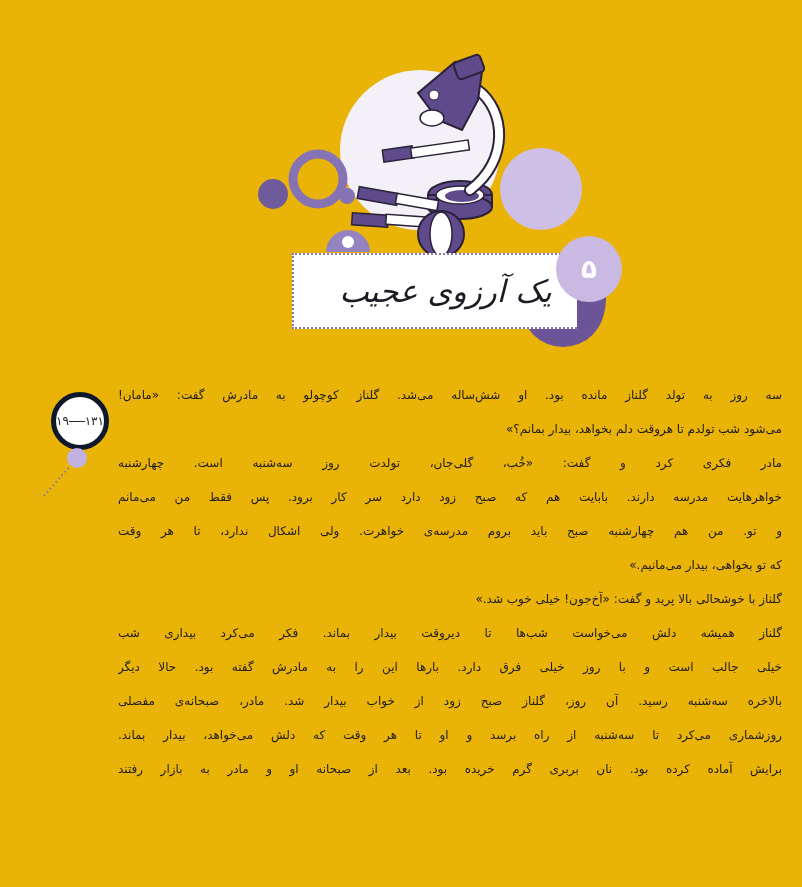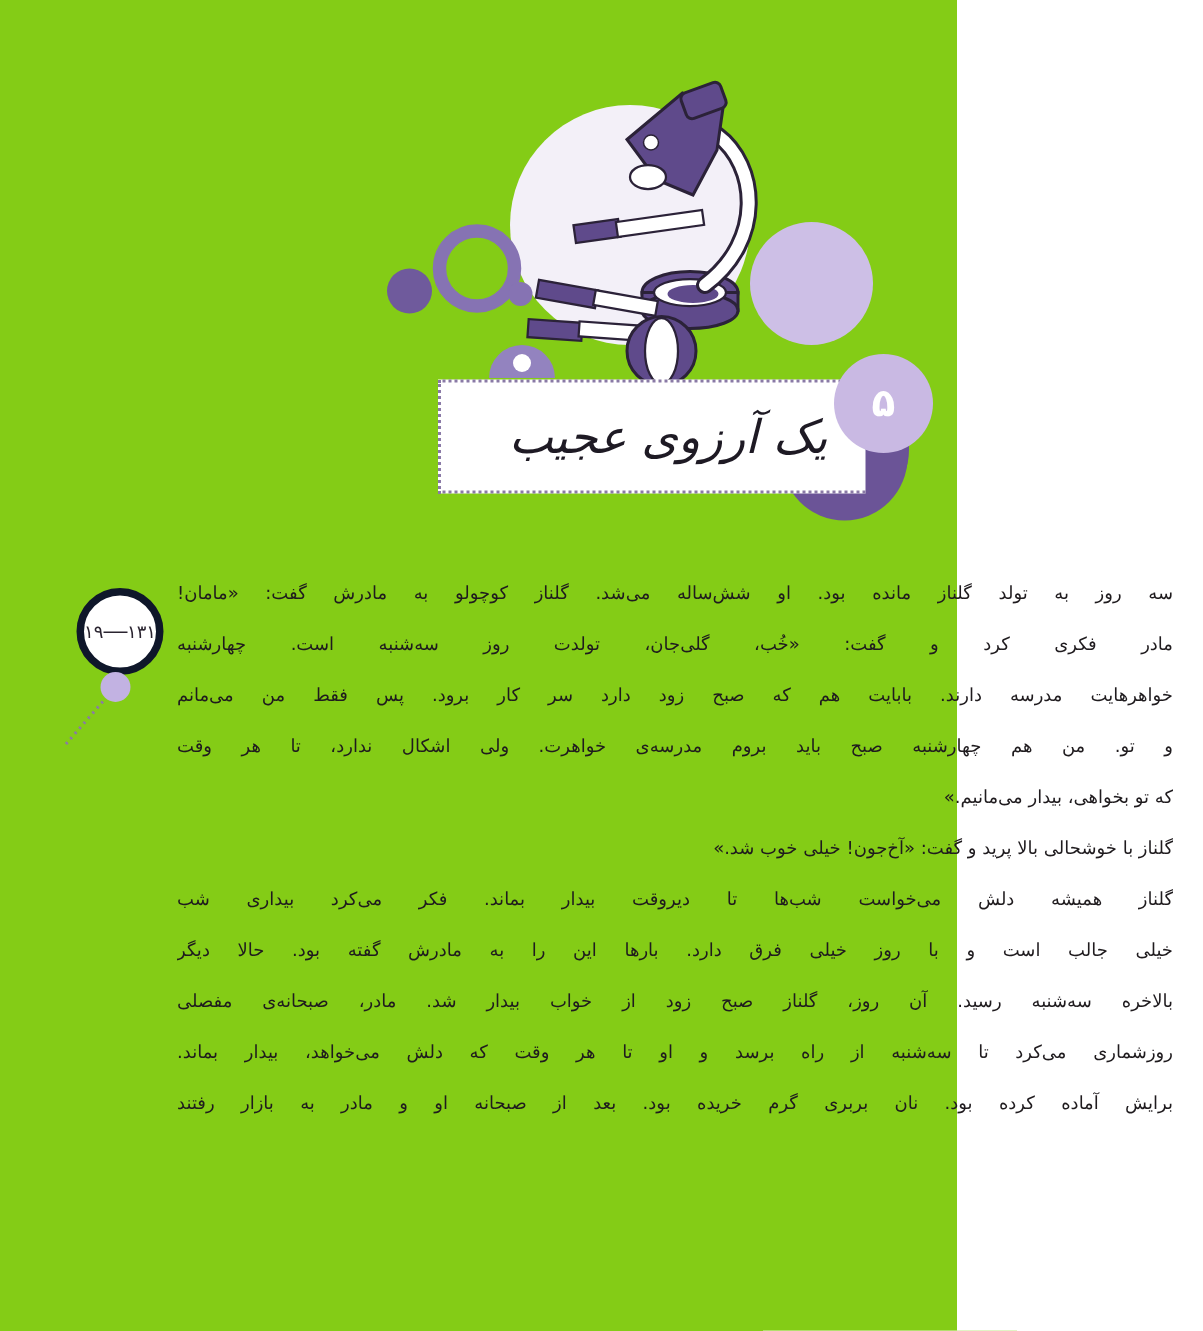--- a/index.html
+++ b/index.html
@@ -1,17 +1,17 @@
 <!DOCTYPE html>
 <html><head>
 <meta charset="utf-8">
 <style>
   html, body { margin: 0; padding: 0; background: #ffffff; }
   body { width: 802px; height: 887px; position: relative; overflow: hidden; font-family: "DejaVu Sans", sans-serif; }
-  .page { position: absolute; left: 0; top: 0; width: 638px; height: 887px; background: #84cc16; }
+  .page { position: absolute; left: 0; top: 0; width: 802px; height: 887px; background: #eab308; }
 
   
   .illus { position: absolute; left: 0; top: 0; width: 802px; height: 380px; }
   .illus svg { position: absolute; left: 0; top: 0; }
 
   
   .title-box {
     position: absolute; left: 292px; top: 253px; width: 283px; height: 72px;
     border: 2px dotted #8a7aa6; border-right: none; background: #ffffff;
     display: flex; align-items: center; justify-content: center;
@@ -106,20 +106,21 @@
     <span class="bar"></span>
     <span class="num">۱۳۱</span>
   </div>
   <div class="page-dot"></div>
   <svg style="position:absolute;left:40px;top:462px" width="40" height="40">
     <line x1="4" y1="34" x2="30" y2="4" stroke="#8a7aa6" stroke-width="2" stroke-dasharray="1.5 3"></line>
   </svg>
 
   <div class="body-text">
     <div class="line justify">سه روز به تولد گلناز مانده بود. او شش‌ساله می‌شد. گلناز کوچولو به مادرش گفت: «مامان!</div>
+    <div class="line">می‌شود شب تولدم تا هروقت دلم بخواهد، بیدار بمانم؟»</div>
     <div class="line justify">مادر فکری کرد و گفت: «خُب، گلی‌جان، تولدت روز سه‌شنبه است. چهارشنبه</div>
     <div class="line justify">خواهرهایت مدرسه دارند. بابایت هم که صبح زود دارد سر کار برود. پس فقط من می‌مانم</div>
     <div class="line justify">و تو. من هم چهارشنبه صبح باید بروم مدرسه‌ی خواهرت. ولی اشکال ندارد، تا هر وقت</div>
     <div class="line">که تو بخواهی، بیدار می‌مانیم.»</div>
     <div class="line">گلناز با خوشحالی بالا پرید و گفت: «آخ‌جون! خیلی خوب شد.»</div>
     <div class="line justify">گلناز همیشه دلش می‌خواست شب‌ها تا دیروقت بیدار بماند. فکر می‌کرد بیداری شب</div>
     <div class="line justify">خیلی جالب است و با روز خیلی فرق دارد. بارها این را به مادرش گفته بود. حالا دیگر</div>
     <div class="line justify">بالاخره سه‌شنبه رسید. آن روز، گلناز صبح زود از خواب بیدار شد. مادر، صبحانه‌ی مفصلی</div>
     <div class="line justify">روزشماری می‌کرد تا سه‌شنبه از راه برسد و او تا هر وقت که دلش می‌خواهد، بیدار بماند.</div>
     <div class="line justify">برایش آماده کرده بود. نان بربری گرم خریده بود. بعد از صبحانه او و مادر به بازار رفتند</div>

